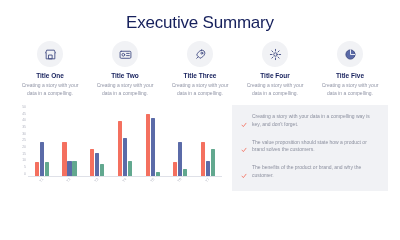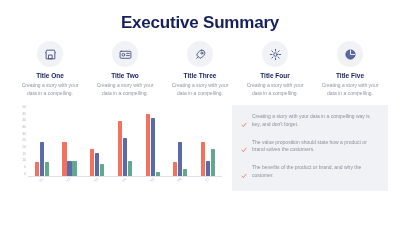--- a/index.html
+++ b/index.html
@@ -20,21 +20,21 @@
     height: 225px;
     position: relative;
     background: #ffffff;
     box-sizing: border-box;
   }
 
   
   .title {
     text-align: center;
     font-size: 17px;
-    font-weight: bold;
+    font-weight: normal;
     color: #16205c;
     letter-spacing: -0.2px;
     padding-top: 14px;
     line-height: 1;
   }
 
   
   .cards {
     display: flex;
     justify-content: space-between;

